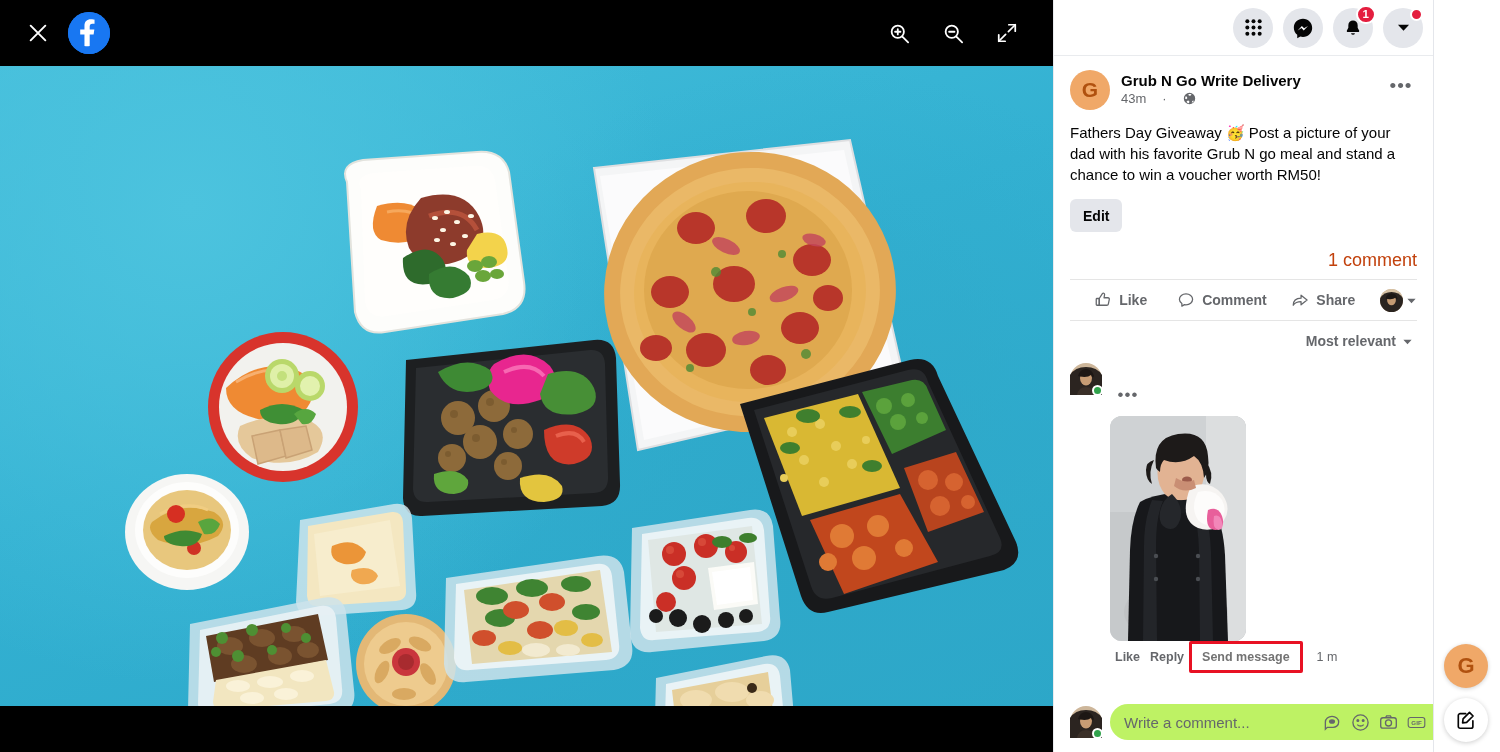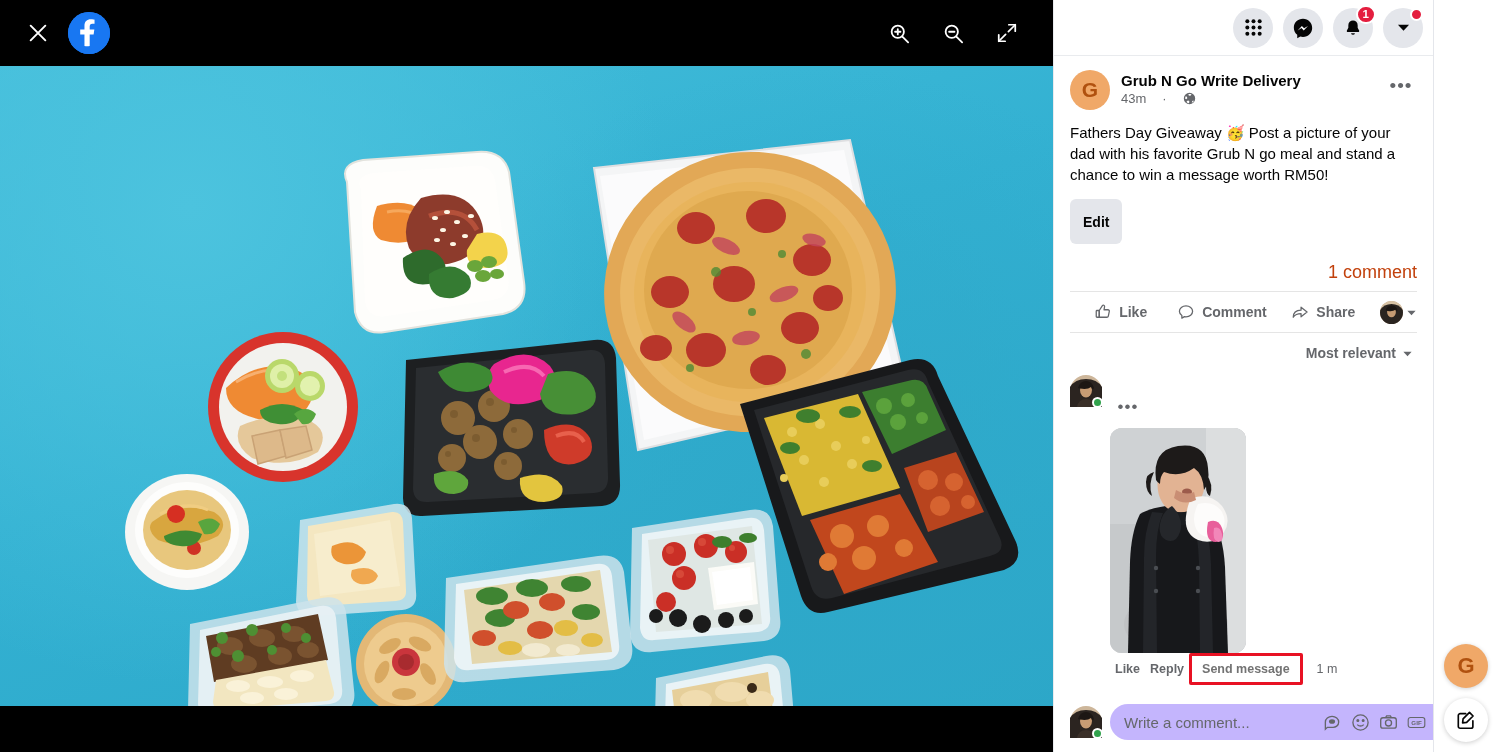--- a/index.html
+++ b/index.html
@@ -93,21 +93,21 @@
   .more-btn {
     width: 32px; height: 32px; border-radius: 50%; display: flex;
     align-items: center; justify-content: center; cursor: pointer; flex: 0 0 32px;
     color: #65676b; font-size: 19px; letter-spacing: 1px; line-height: 8px;
   }
   .post-text {
     font-size: 15px; line-height: 21px; color: #050505; margin-top: 12px;
   }
   .edit-btn {
     margin-top: 14px; display: inline-flex; align-items: center; justify-content: center;
-    height: 45px; padding: 0 13px; background: #e4e6eb; border-radius: 6px;
+    height: 33px; padding: 0 13px; background: #e4e6eb; border-radius: 6px;
     font-size: 14px; font-weight: bold; color: #050505; cursor: pointer; border: none;
     font-family: "Liberation Sans", sans-serif;
   }
   .count-row {
     display: flex; justify-content: flex-end; padding: 18px 16px 8px 16px;
   }
   .count-text { font-size: 18px; color: #c2410c; cursor: pointer; }
 
   .actions {
     margin: 0 16px; border-top: 1px solid #e5e5e5; border-bottom: 1px solid #e5e5e5;
@@ -166,21 +166,21 @@
     color: #737373; position: relative; margin-left: 8px;
   }
   .c-act.send .hl-box {
     position: absolute; left: -8px; top: -7px; right: -8px; bottom: -7px;
     border: 3px solid #e81123; border-radius: 2px; pointer-events: none;
   }
   .c-time { font-size: 12.5px; color: #65676b; margin-left: 22px; cursor: pointer; }
 
   .composer-wrap { padding: 8px 16px 12px 16px; display: flex; align-items: center; background: #fff; }
   .composer {
-    flex: 1 1 auto; margin-left: 8px; height: 36px; background: #c4b5fd;
+    flex: 1 1 auto; margin-left: 8px; height: 36px; background: #bef264;
     border-radius: 18px; display: flex; align-items: center; padding: 0 10px 0 14px;
   }
   .composer input {
     flex: 1 1 auto; border: none; background: transparent; outline: none;
     font-size: 15px; color: #050505; font-family: "Liberation Sans", sans-serif;
   }
   .composer input::placeholder { color: #65676b; }
   .comp-icons { display: flex; align-items: center; gap: 9px; }
   .comp-ico { width: 19px; height: 19px; display: flex; align-items: center; justify-content: center; cursor: pointer; color: #65676b; }
 
@@ -599,21 +599,21 @@
               <span class="dot-sep">·</span>
               <span>
                 <svg width="13" height="13" viewBox="0 0 16 16" fill="#65676b">
                   <path d="M8 1a7 7 0 1 0 0 14A7 7 0 0 0 8 1zm0 1.6c.9 0 1.7.2 2.4.6l-.8 1.1-1.7.3-1.4-.9.4-1c.3-.06.7-.1 1.1-.1zM3.3 5.3l1.5.5.5 1.8-1.3 1.2-1.3-.5a5.4 5.4 0 0 1 .6-3zm1.2 6.9l.3-1.2 1.8-.5 1.2 1-.3 1.9-1 .3a5.4 5.4 0 0 1-2-1.5zm6.4 1.1l.2-1.6 1.2-1.1 1.1.5a5.4 5.4 0 0 1-2.5 2.2z"></path>
                 </svg>
               </span>
             </div>
           </div>
           <div class="more-btn">•••</div>
         </div>
-        <div class="post-text">Fathers Day Giveaway 🥳 Post a picture of your dad with his favorite Grub N go meal and stand a chance to win a message worth RM50!</div>
+        <div class="post-text">Fathers Day Giveaway 🥳 Post a picture of your dad with his favorite Grub N go meal and stand a chance to win a voucher worth RM50!</div>
         <button class="edit-btn">Edit</button>
       </div>
 
       <div class="count-row">
         <span class="count-text">1 comment</span>
       </div>
 
       <div class="actions">
         <div class="action">
           <span>

